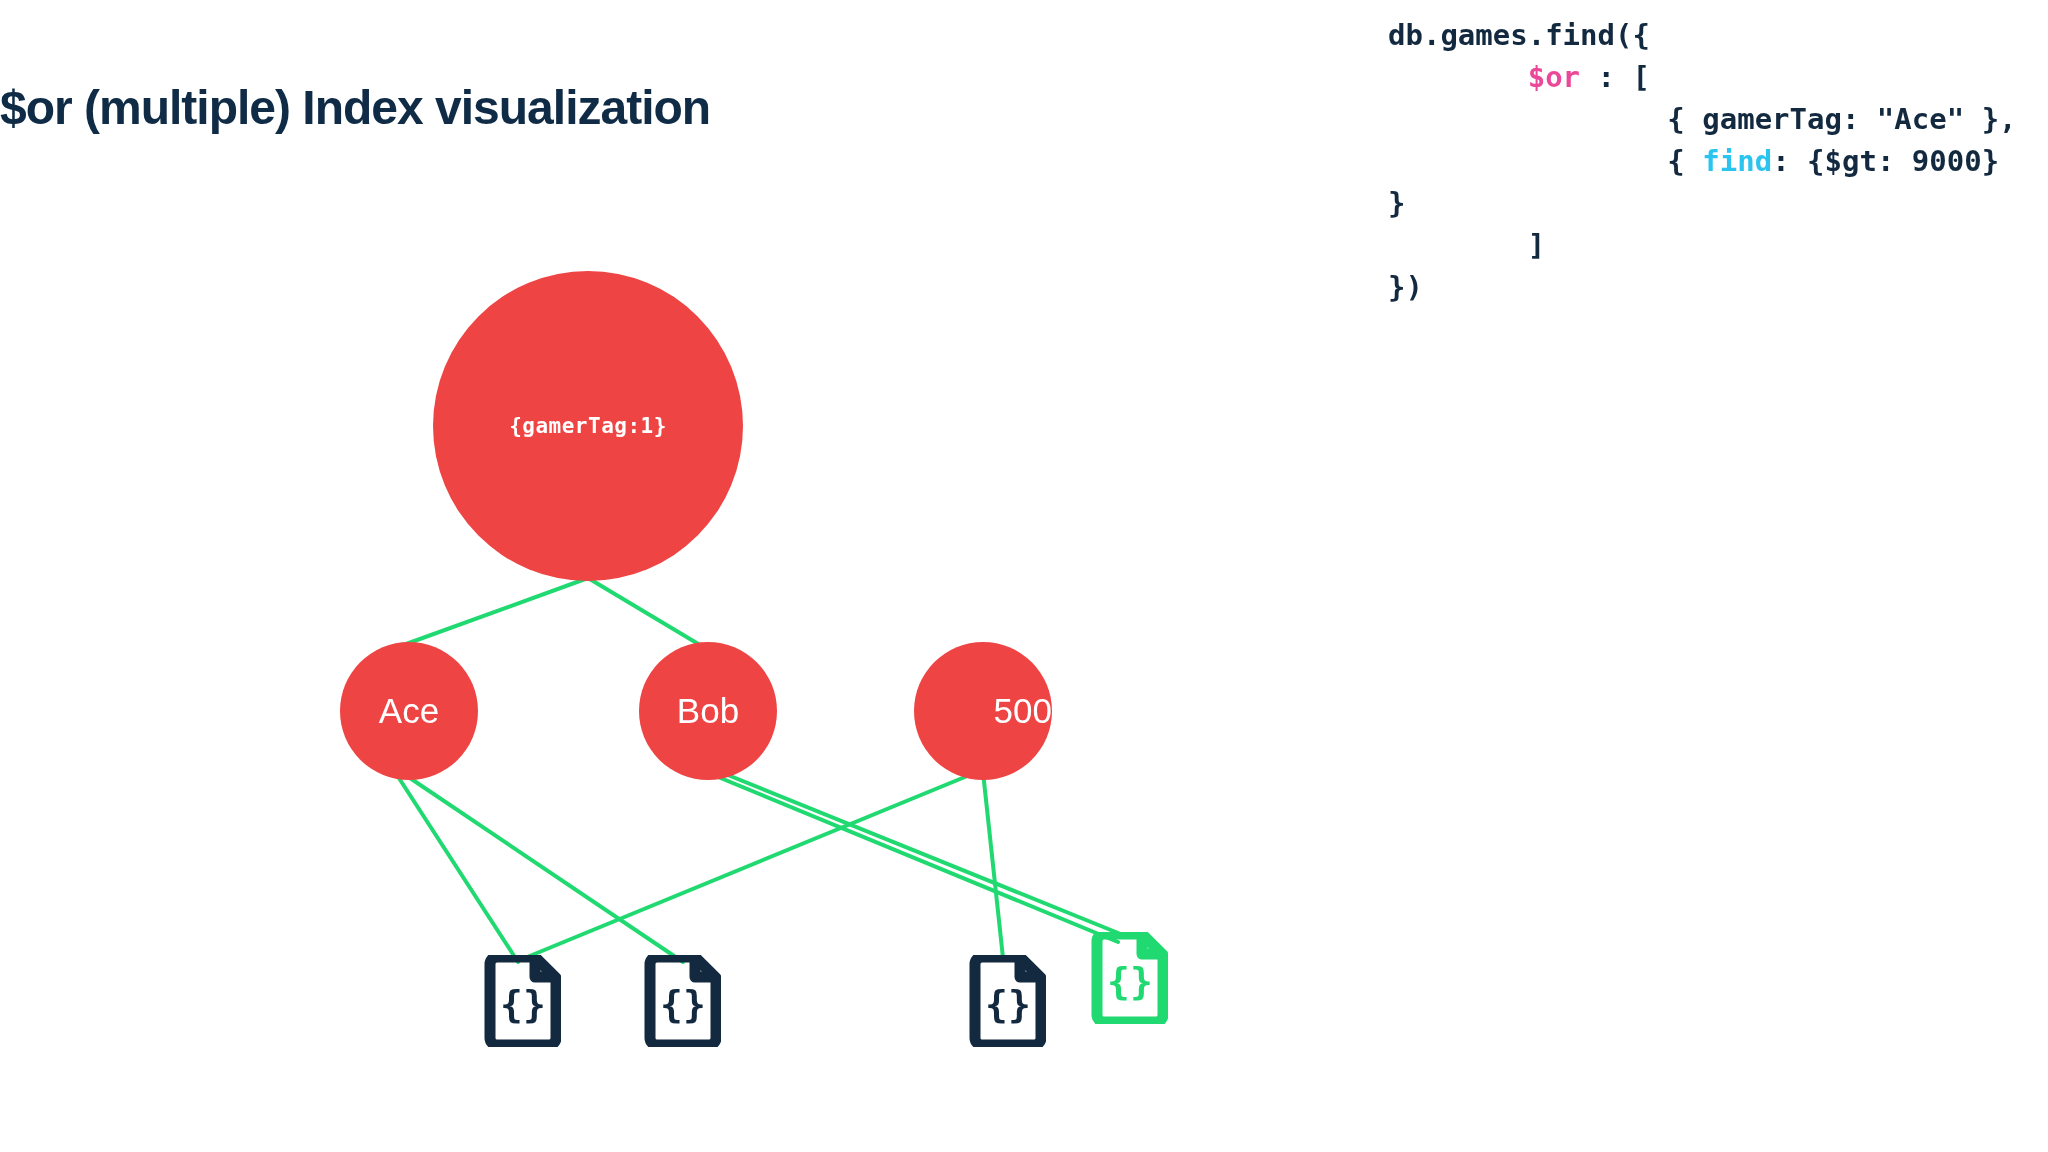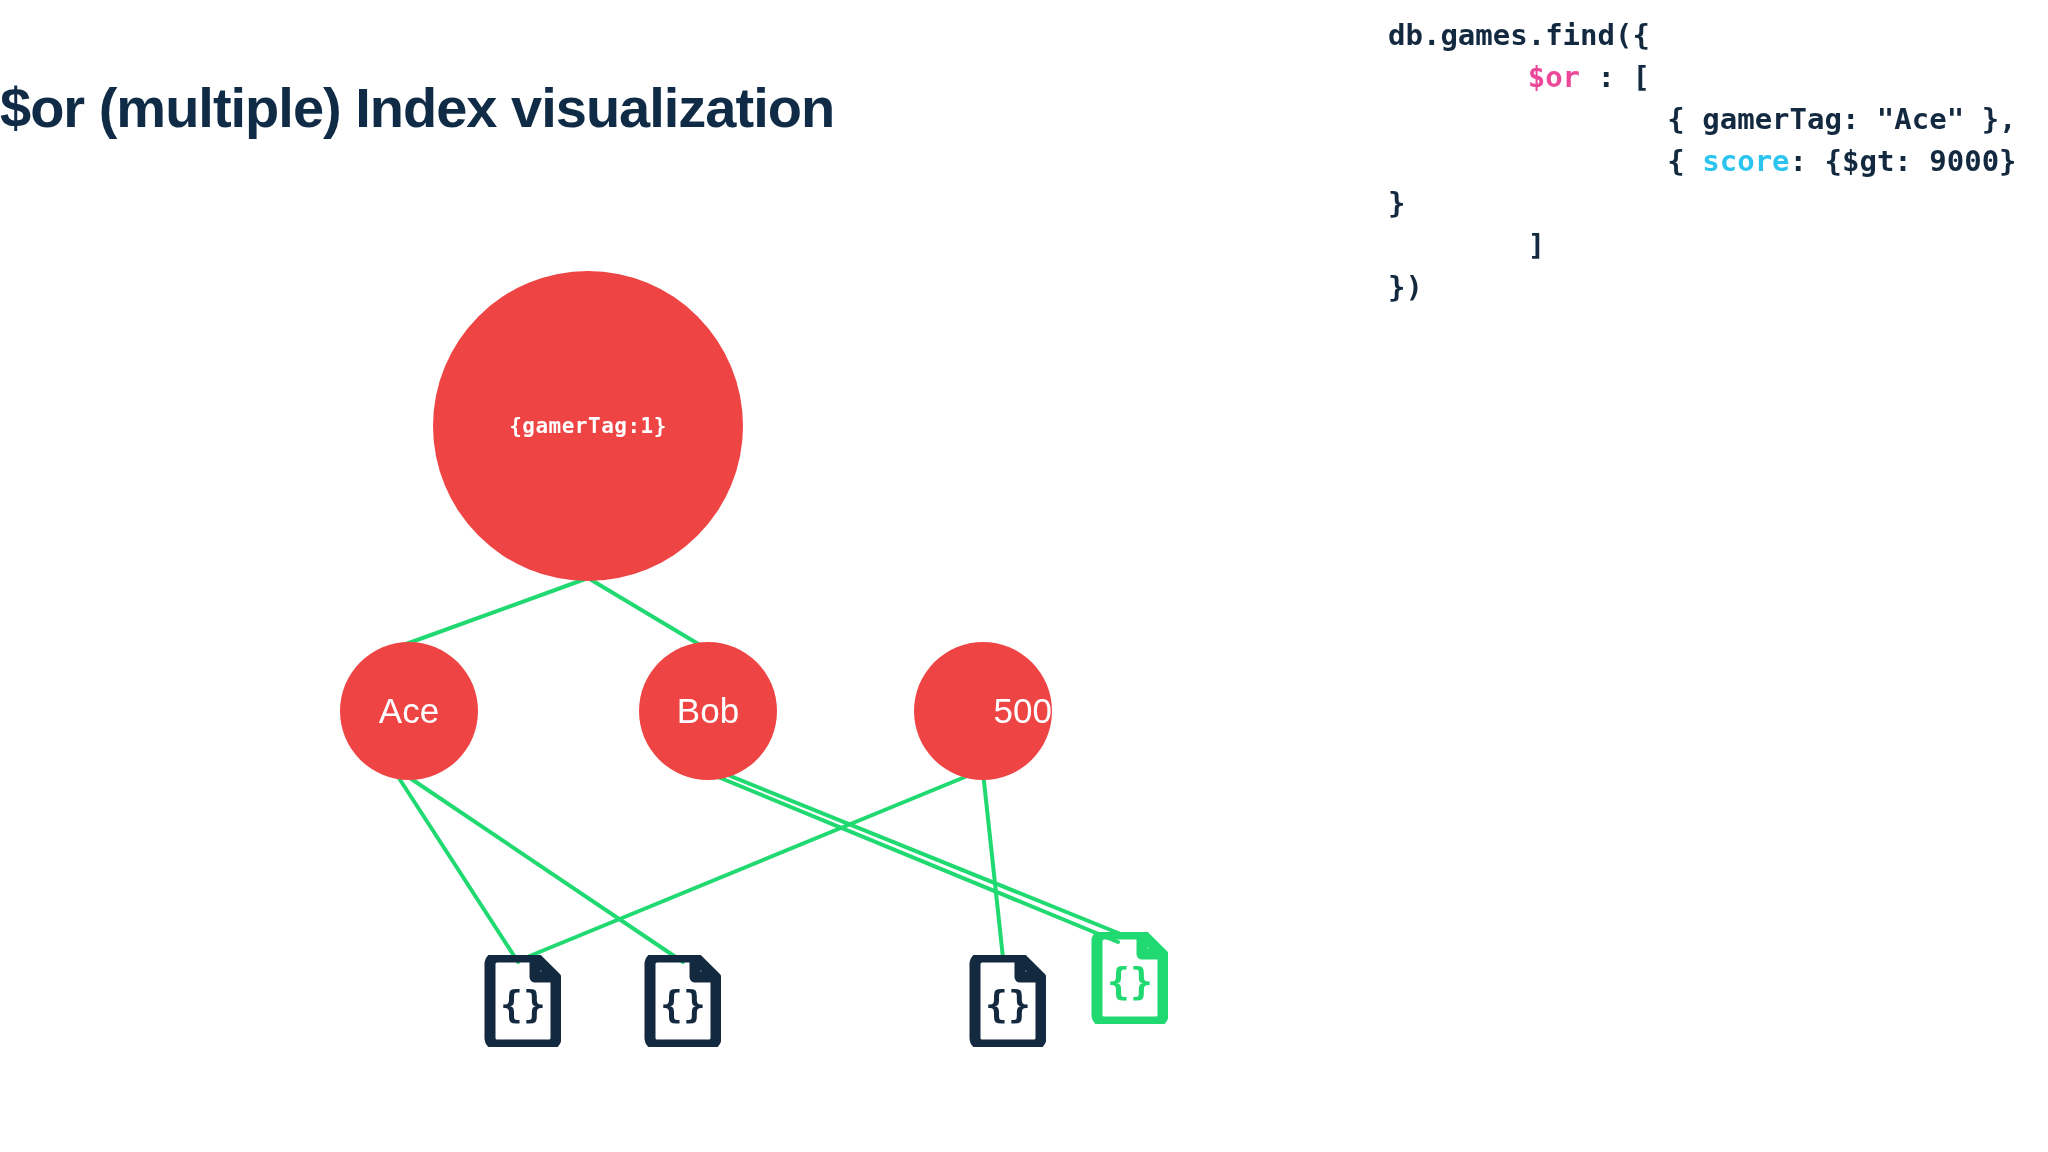--- a/index.html
+++ b/index.html
@@ -17,21 +17,21 @@
 
   
   #slide-title {
     position: absolute;
     left: 0px;
     top: 60px;
     width: 1360px;
     height: 96px;
     font-family: "Liberation Sans", sans-serif;
     font-weight: bold;
-    font-size: 56px;
+    font-size: 48px;
     line-height: 96px;
     letter-spacing: -1px;
     color: #0F2B46;
     white-space: nowrap;
   }
 
   
   #code-panel {
     position: absolute;
     left: 1388px;
@@ -109,21 +109,21 @@
   .doc-icon.d4 { left: 1090px; top: 932px; }
 </style>
 </head>
 <body>
 
 <div id="slide-title">$or (multiple) Index visualization</div>
 
 <div id="code-panel"><span>db.games.find({
 </span><span>        <span class="tok-or">$or</span> : [
 </span><span>                { gamerTag: "Ace" },
-</span><span>                { <span class="tok-score">score</span>: {$gt: 9000} }
+</span><span>                { <span class="tok-score">find</span>: {$gt: 9000} }
 </span><span>        ]
 </span><span>})</span></div>
 
 <div id="diagram">
 
   <svg id="edge-layer" viewBox="0 0 2048 1152" xmlns="http://www.w3.org/2000/svg">
     <g stroke="#21D971" stroke-width="4" stroke-linecap="round" fill="none">
       <line x1="588" y1="578" x2="395" y2="648"></line>
       <line x1="588" y1="578" x2="700" y2="645"></line>
       <line x1="395" y1="772" x2="518" y2="962"></line>

